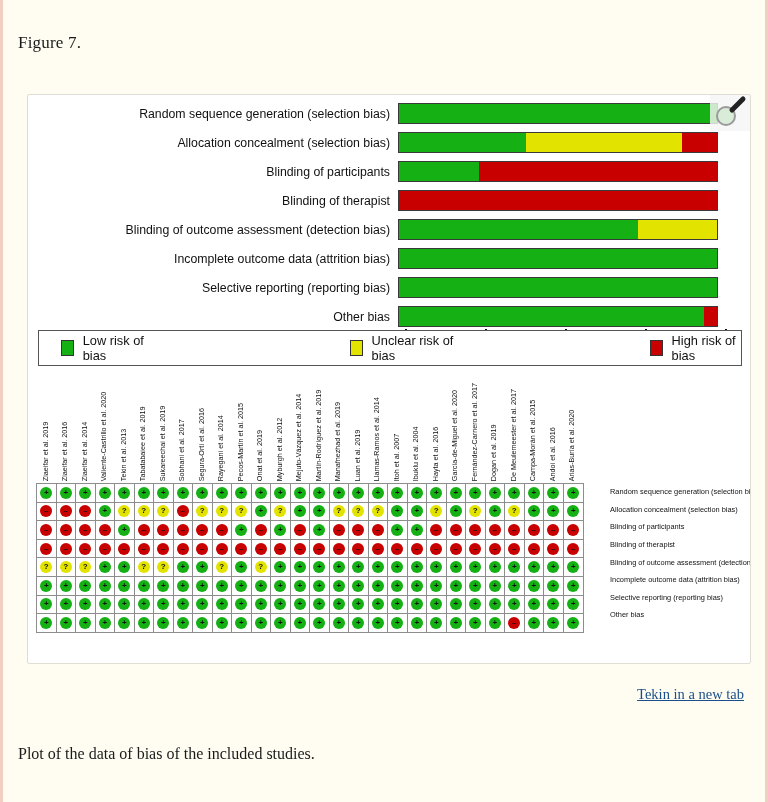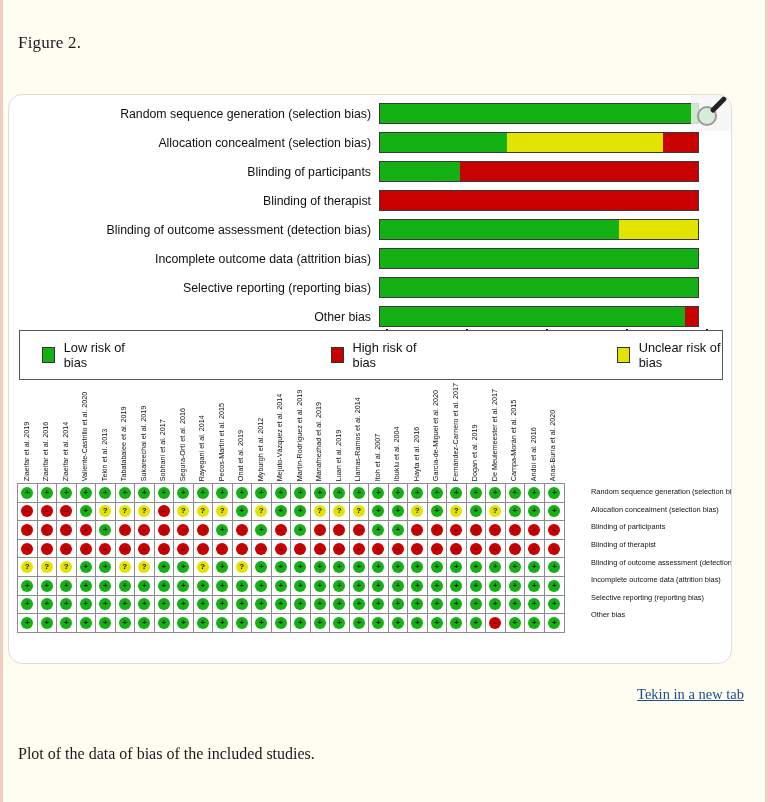--- a/index.html
+++ b/index.html
@@ -47,27 +47,27 @@
     font-family: "Liberation Serif", serif;
     font-size: 14.5px;
     color: #1a4f8a;
     text-decoration: underline;
     cursor: pointer;
   }
 
   
   .figure-panel {
     position: absolute;
-    left: 8px;
+    left: 27px;
     top: 94px;
     width: 724px;
     height: 570px;
     background: #ffffff;
     border: 1px solid #e0ddd3;
-    border-radius: 14px;
+    border-radius: 2px;
     box-sizing: border-box;
     overflow: hidden;
   }
   .magnifier {
     position: absolute;
     right: 0px;
     top: 0px;
     width: 40px;
     height: 36px;
     background: rgba(245,245,245,0.82);
@@ -137,21 +137,21 @@
     transform: translateX(-50%);
     white-space: nowrap;
   }
 
   
   .legend {
     position: absolute;
     left: 10px;
     top: 235px;
     width: 704px;
-    height: 50px;
+    height: 36px;
     border: 1.5px solid #555;
     box-sizing: border-box;
     display: flex;
     align-items: center;
     background: #fff;
   }
   .legend-item {
     display: flex;
     align-items: center;
     font-size: 12.8px;
@@ -248,21 +248,21 @@
     color: #111;
     white-space: nowrap;
     padding-left: 4px;
   }
 </style>
 </head>
 <body>
 
 <div class="page-border"></div>
 
-<div class="fig-title">Figure 2.</div>
+<div class="fig-title">Figure 7.</div>
 
 <div class="figure-panel">
 
   <div class="magnifier">
     <svg width="40" height="36" viewBox="0 0 40 36">
       <circle cx="16" cy="21" r="9" fill="#cfe8cf" fill-opacity="0.8" stroke="#9a9a9a" stroke-width="2"></circle>
       <line x1="22" y1="15" x2="33" y2="4" stroke="#222" stroke-width="5" stroke-linecap="round"></line>
     </svg>
   </div>
 
@@ -338,26 +338,26 @@
         </div>
     </div>
   </div>
 
   <div class="legend">
     <div class="legend-item">
       <span class="legend-swatch" style="background: rgb(20, 176, 20);"></span>
       <span>Low risk of bias</span>
     </div>
     <div class="legend-item">
+      <span class="legend-swatch" style="background: rgb(227, 227, 0);"></span>
+      <span>Unclear risk of bias</span>
+    </div>
+    <div class="legend-item">
       <span class="legend-swatch" style="background: rgb(200, 0, 0);"></span>
       <span>High risk of bias</span>
-    </div>
-    <div class="legend-item">
-      <span class="legend-swatch" style="background: rgb(227, 227, 0);"></span>
-      <span>Unclear risk of bias</span>
     </div>
   </div>
 
   <div class="matrix-wrap">
     <div class="matrix-header" id="matrix-header">
         <div class="col-head">
           <span>Ziaeifar et al. 2019</span>
         </div>
         <div class="col-head">
           <span>Ziaeifar et al. 2016</span>

